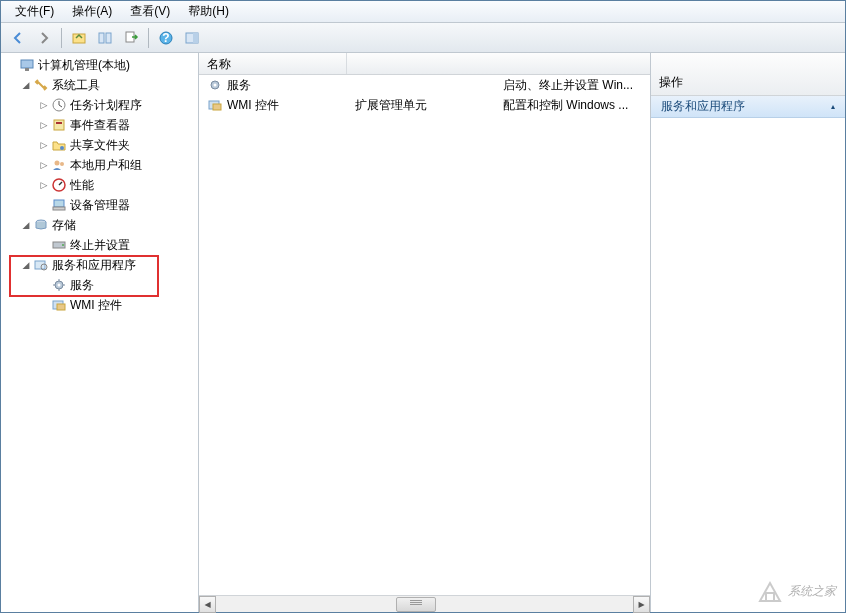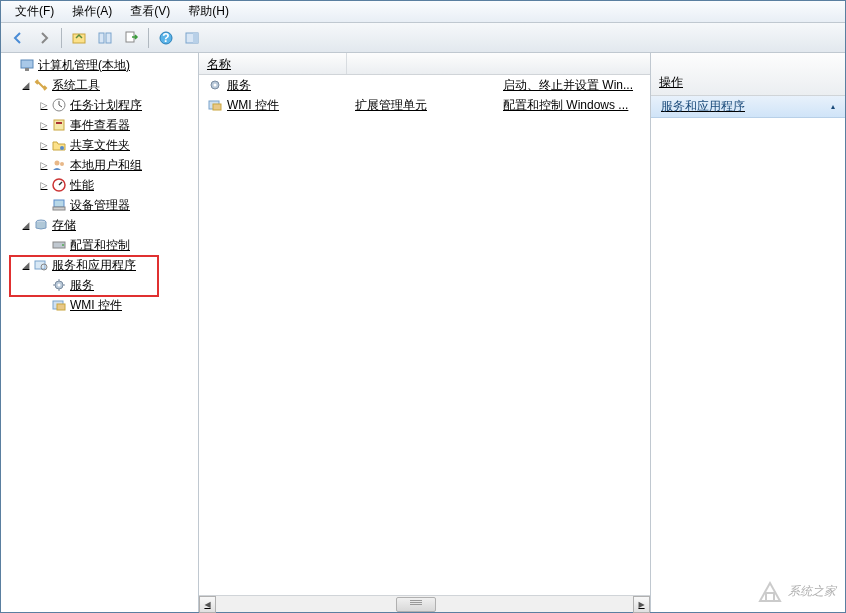--- a/index.html
+++ b/index.html
@@ -9,21 +9,21 @@
     .titlebar-icon { width: 16px; height: 16px; margin-right: 6px; }
     .titlebar-text { flex: 1; color: #000; font-size: 12px; }
     .winbtns { display: flex; gap: 2px; }
     .winbtn { width: 30px; height: 20px; background: linear-gradient(to bottom, #e8ecf0, #c8d0d8); border: 1px solid #8a97a5; border-radius: 2px; display: flex; align-items: center; justify-content: center; color: #444; font-size: 10px; cursor: pointer; }
     .winbtn.close { width: 48px; background: linear-gradient(to bottom, #e9838f, #d64e5a); border-color: #a63e48; color: #fff; font-weight: bold; }
     .menubar { height: 22px; background: linear-gradient(to bottom, #fafcfe, #e8eef5); border-bottom: 1px solid #c0c8d0; display: flex; align-items: center; padding: 0 6px; gap: 2px; text-align: center; }
     .menuitem { padding: 2px 8px; cursor: pointer; }
     .toolbar { height: 30px; background: linear-gradient(to bottom, #f6f8fa, #e2e8ee); border-bottom: 1px solid #c0c8d0; display: flex; align-items: center; padding: 0 6px; gap: 4px; }
     .tbtn { width: 22px; height: 22px; display: flex; align-items: center; justify-content: center; cursor: pointer; border-radius: 2px; }
     .tsep { width: 1px; height: 20px; background: #b0b8c0; margin: 0 2px; }
-    .content { flex: 1; display: flex; min-height: 0; text-decoration: underline; }
+    .content { flex: 1; display: flex; min-height: 0; }
     .tree-panel { width: 198px; border-right: 1px solid #c0c8d0; padding: 2px 0; overflow: hidden; background: #fff; }
     .tree-item { display: flex; align-items: center; height: 20px; padding-left: 4px; cursor: pointer; white-space: nowrap; }
     .expander { width: 14px; display: flex; align-items: center; justify-content: center; color: #666; font-size: 9px; }
     .tree-icon { width: 16px; height: 16px; margin-right: 3px; flex-shrink: 0; }
     .lvl1 { padding-left: 18px; }
     .lvl2 { padding-left: 36px; }
     .highlight-box { position: absolute; border: 2px solid #e03030; pointer-events: none; }
     .list-panel { flex: 1; display: flex; flex-direction: column; border-right: 1px solid #c0c8d0; position: relative; }
     .list-header { height: 22px; background: linear-gradient(to bottom, #fdfdfd, #ebeef1); border-bottom: 1px solid #d0d4d8; display: flex; }
     .list-col { padding: 3px 8px; border-right: 1px solid #d8dce0; cursor: pointer; }
@@ -179,21 +179,21 @@
               <path d="M3 5 L3 11 Q8 13 13 11 L13 5" fill="#b0c8d8" stroke="#7a9cc0"></path>
             </svg></span>
         <span>存储</span>
       </div>
       <div class="tree-item lvl2">
         <span class="expander"></span>
         <span class="tree-icon"><svg width="16" height="16">
               <rect x="2" y="5" width="12" height="6" fill="#c0c8d0" stroke="#888"></rect>
               <circle cx="12" cy="8" r="1" fill="#5a5"></circle>
             </svg></span>
-        <span>配置和控制</span>
+        <span>终止并设置</span>
       </div>
       <div class="tree-item lvl1">
         <span class="expander">◢</span>
         <span class="tree-icon"><svg width="16" height="16">
               <rect x="2" y="4" width="10" height="8" fill="#d8e8f5" stroke="#7aa3cc"></rect>
               <circle cx="11" cy="10" r="3" fill="none" stroke="#888"></circle>
             </svg></span>
         <span>服务和应用程序</span>
       </div>
       <div class="tree-item lvl2">

